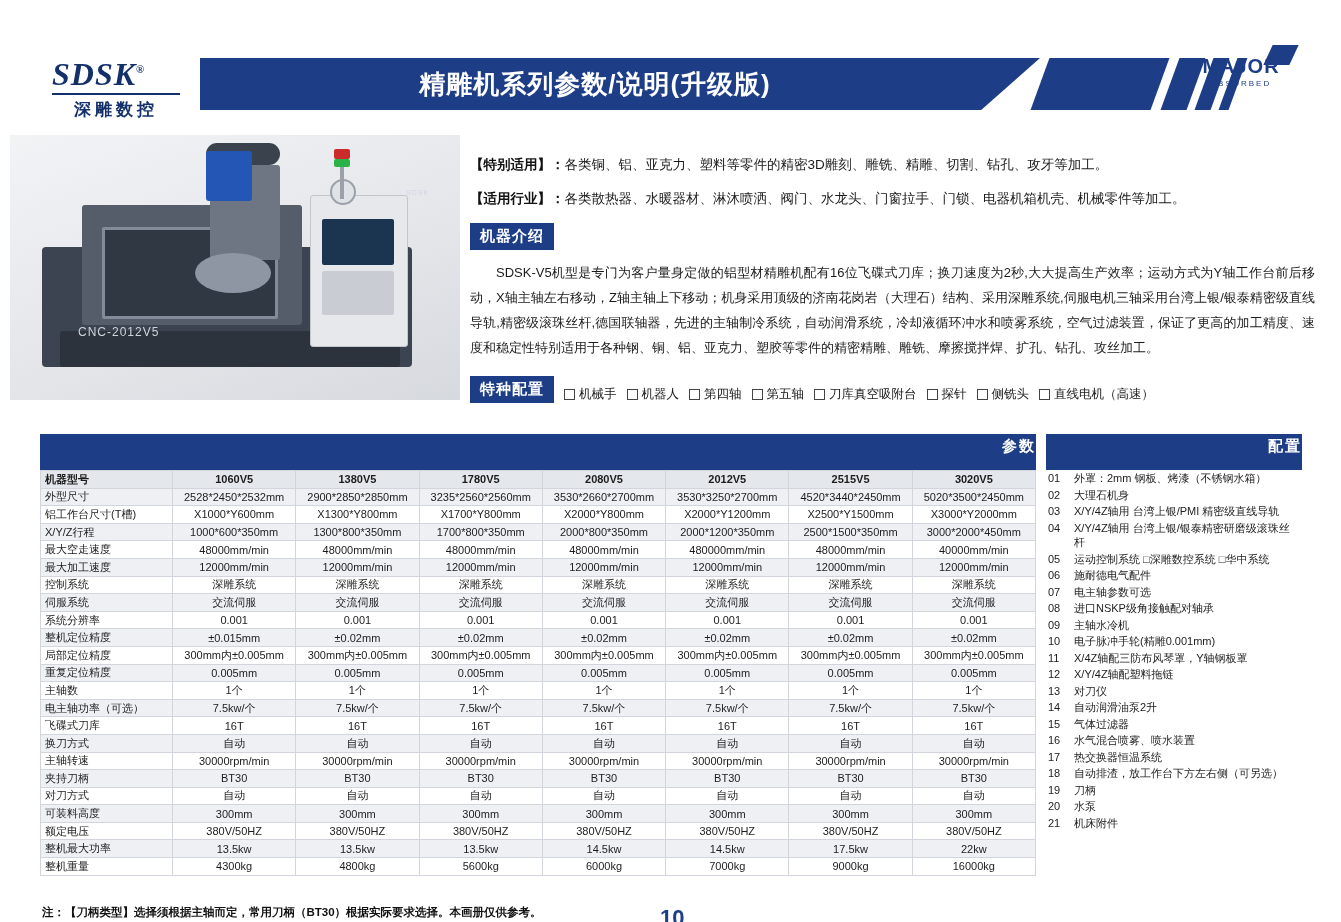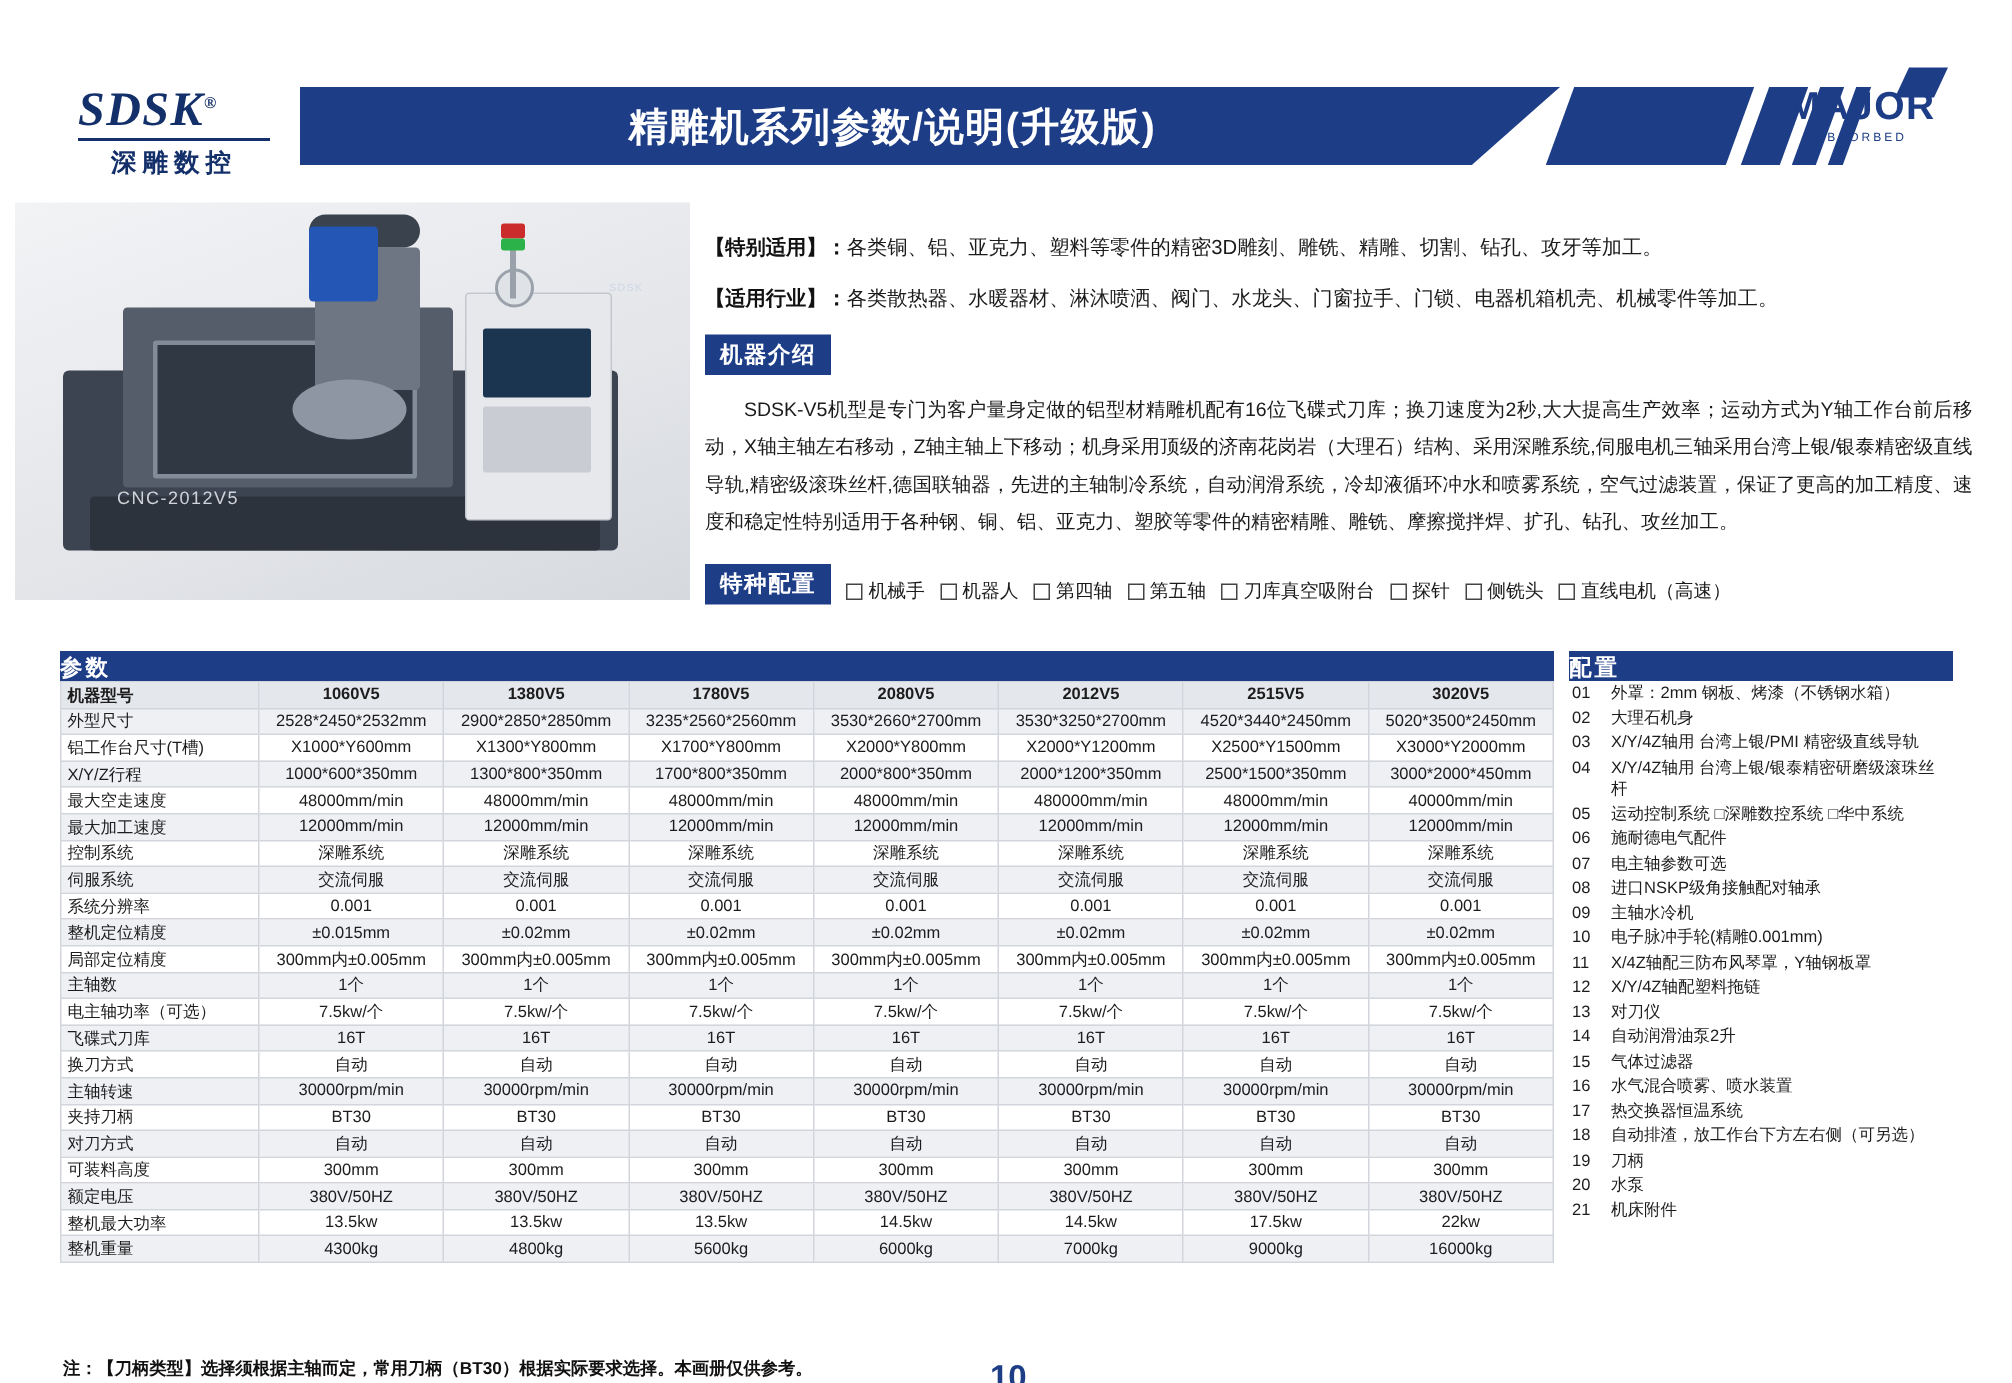--- a/index.html
+++ b/index.html
@@ -42,21 +42,21 @@
   .band-stripes{
     position:absolute;left:1040px;top:58px;width:220px;height:52px;
   }
   .band-stripes i{
     position:absolute;display:block;height:52px;background:#1d3d87;
     transform:skewX(-20deg);
   }
   .major{
     position:absolute;right:45px;top:55px;width:110px;text-align:center;
   }
-  .major .m1{font-size:26px;font-weight:bold;color:#1d3d87;letter-spacing:1px;}
+  .major .m1{font-size:20px;font-weight:bold;color:#1d3d87;letter-spacing:1px;}
   .major .m2{font-size:8px;color:#1d3d87;letter-spacing:2px;margin-top:1px;text-align:center;}
   .major .slash{
     position:absolute;right:2px;top:-10px;width:26px;height:20px;
     background:#1d3d87;transform:skewX(-25deg);
   }
   
   .photo{
     position:absolute;left:10px;top:135px;width:450px;height:265px;
     background:linear-gradient(160deg,#f2f3f5 0%,#e3e5e9 60%,#d6d9de 100%);
     overflow:hidden;
@@ -85,22 +85,22 @@
   .sec-label{
     display:inline-block;background:#1d3d87;color:#fff;font-size:15px;font-weight:bold;
     padding:4px 10px;letter-spacing:1px;
   }
   .intro-body{margin-top:10px;font-size:13px;line-height:25px;color:#1b1b1b;text-align:justify;}
   .intro-body .indent{display:inline-block;width:26px;}
   .special{margin-top:16px;display:flex;align-items:flex-end;gap:10px;flex-wrap:wrap;}
   .opt{font-size:12.5px;color:#1b1b1b;white-space:nowrap;}
   .opt .box{display:inline-block;width:9px;height:9px;border:1px solid #444;margin-right:4px;vertical-align:middle;}
   .tbl-head{
-    background:#1d3d87;color:#fff;text-align:left;font-size:15px;font-weight:bold;
-    height:20px;line-height:24px;letter-spacing:2px;
+    background:#1d3d87;color:#fff;text-align:right;font-size:15px;font-weight:bold;
+    height:36px;line-height:24px;letter-spacing:2px;
   }
   .params{position:absolute;left:40px;top:434px;width:996px;}
   .config{position:absolute;left:1046px;top:434px;width:256px;}
   table{border-collapse:collapse;width:100%;}
   .params td{
     border:1px solid #d2d6dc;font-size:11px;height:16.6px;padding:0 2px;text-align:center;color:#1c1c1c;
   }
   .params td.rowlab{text-align:left;padding-left:4px;width:125px;}
   .params tr:nth-child(odd) td{background:#ffffff;}
   .params tr:nth-child(even) td{background:#eef0f4;}
@@ -299,20 +299,30 @@
           <td class="rowlab">局部定位精度</td>
           <td>300mm内±0.005mm</td>
           <td>300mm内±0.005mm</td>
           <td>300mm内±0.005mm</td>
           <td>300mm内±0.005mm</td>
           <td>300mm内±0.005mm</td>
           <td>300mm内±0.005mm</td>
           <td>300mm内±0.005mm</td>
         </tr>
         <tr>
+          <td class="rowlab">重复定位精度</td>
+          <td>0.005mm</td>
+          <td>0.005mm</td>
+          <td>0.005mm</td>
+          <td>0.005mm</td>
+          <td>0.005mm</td>
+          <td>0.005mm</td>
+          <td>0.005mm</td>
+        </tr>
+        <tr>
           <td class="rowlab">主轴数</td>
           <td>1个</td>
           <td>1个</td>
           <td>1个</td>
           <td>1个</td>
           <td>1个</td>
           <td>1个</td>
           <td>1个</td>
         </tr>
         <tr>

